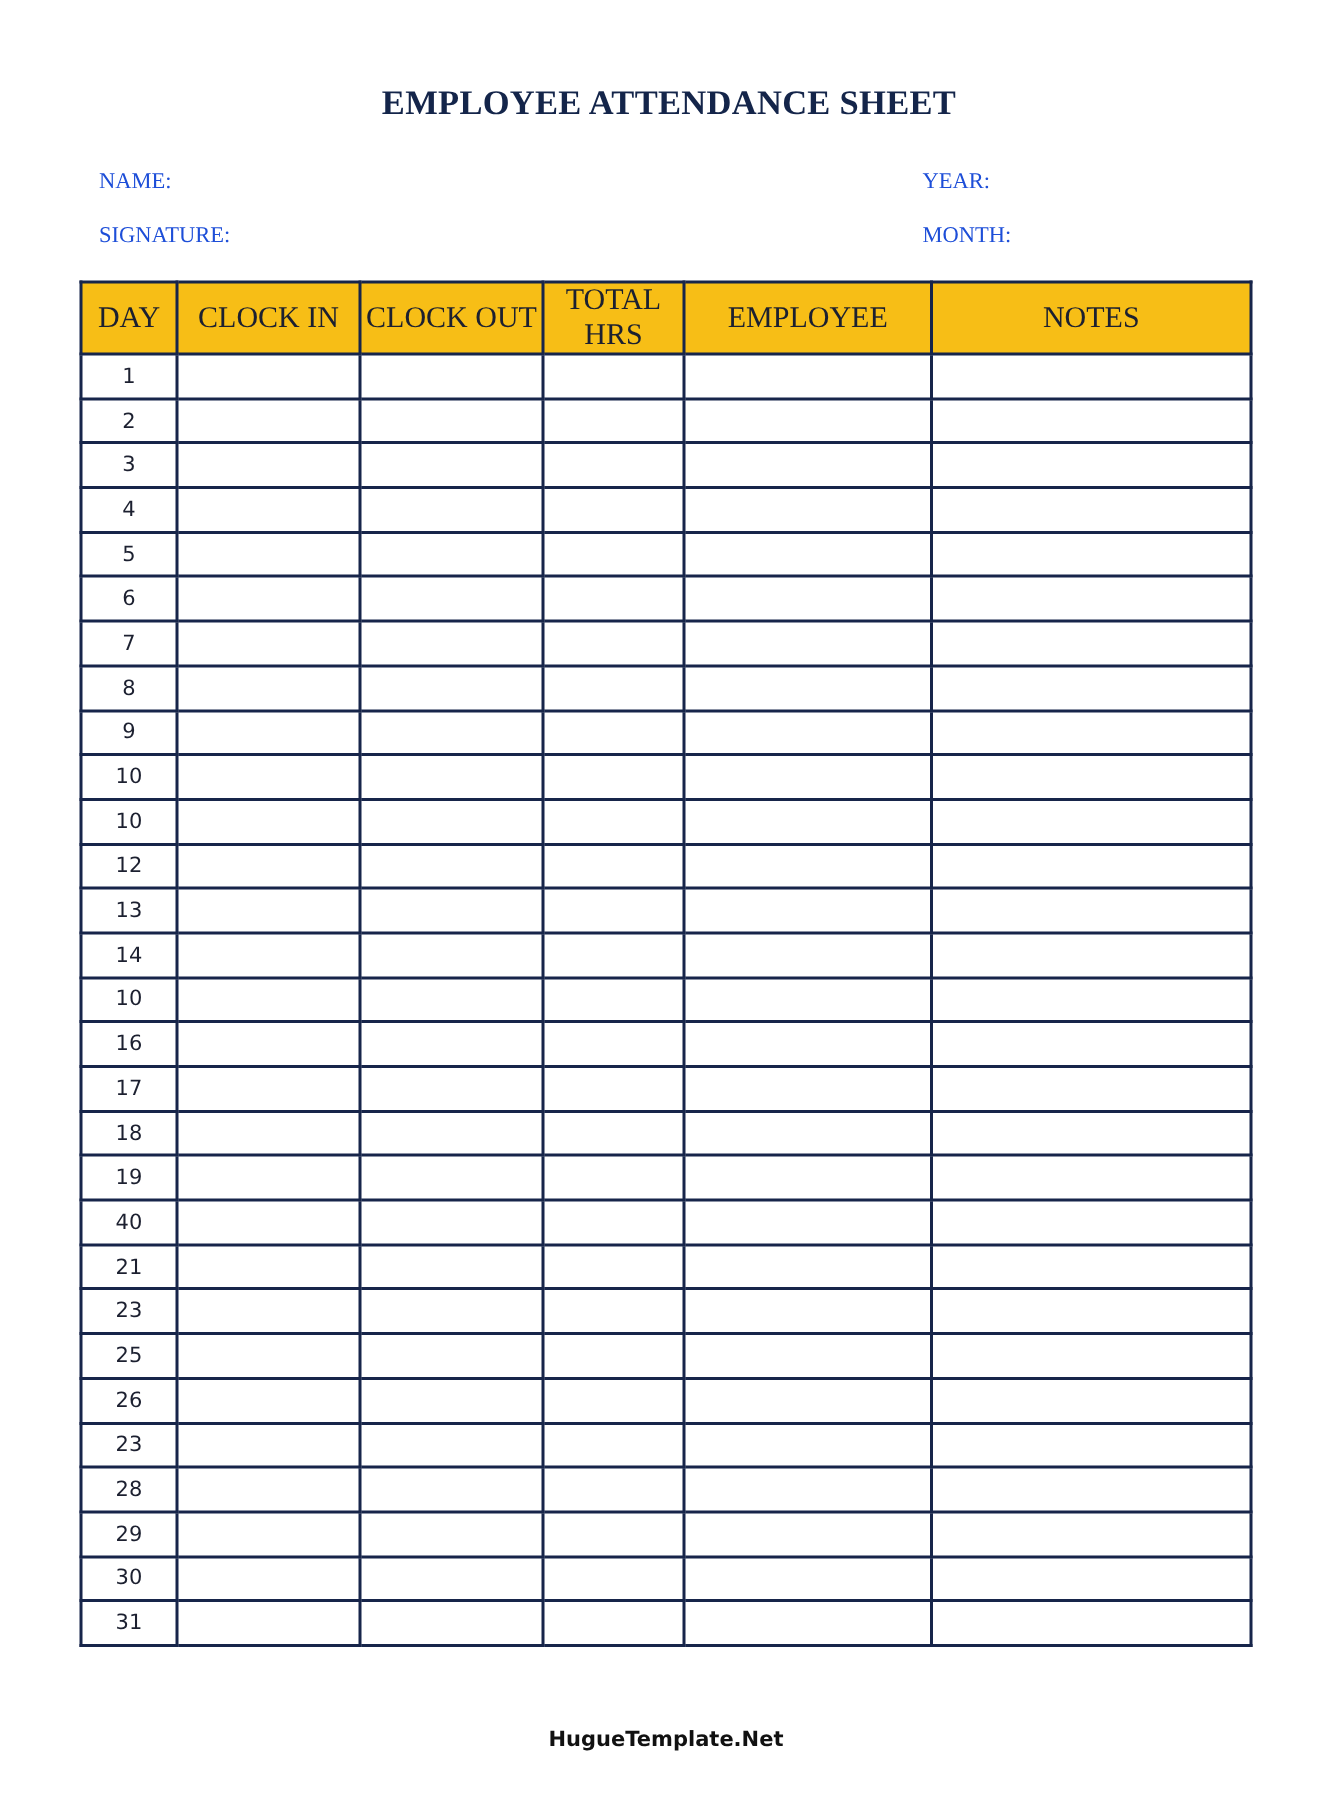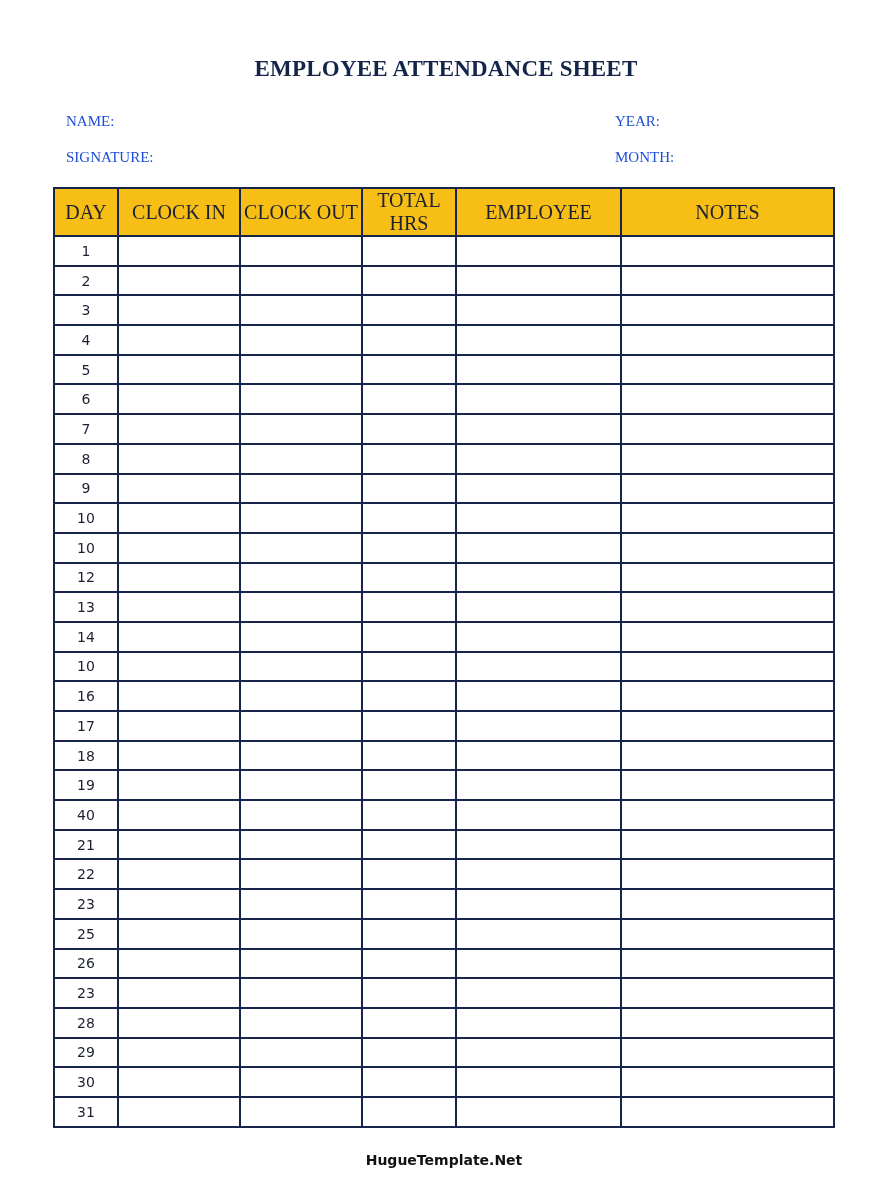--- a/index.html
+++ b/index.html
@@ -232,28 +232,20 @@
       </tr>
       <tr>
         <td class="day">21</td>
         <td></td>
         <td></td>
         <td></td>
         <td></td>
         <td></td>
       </tr>
       <tr>
-        <td class="day">22</td>
-        <td></td>
-        <td></td>
-        <td></td>
-        <td></td>
-        <td></td>
-      </tr>
-      <tr>
         <td class="day">23</td>
         <td></td>
         <td></td>
         <td></td>
         <td></td>
         <td></td>
       </tr>
       <tr>
         <td class="day">25</td>
         <td></td>

